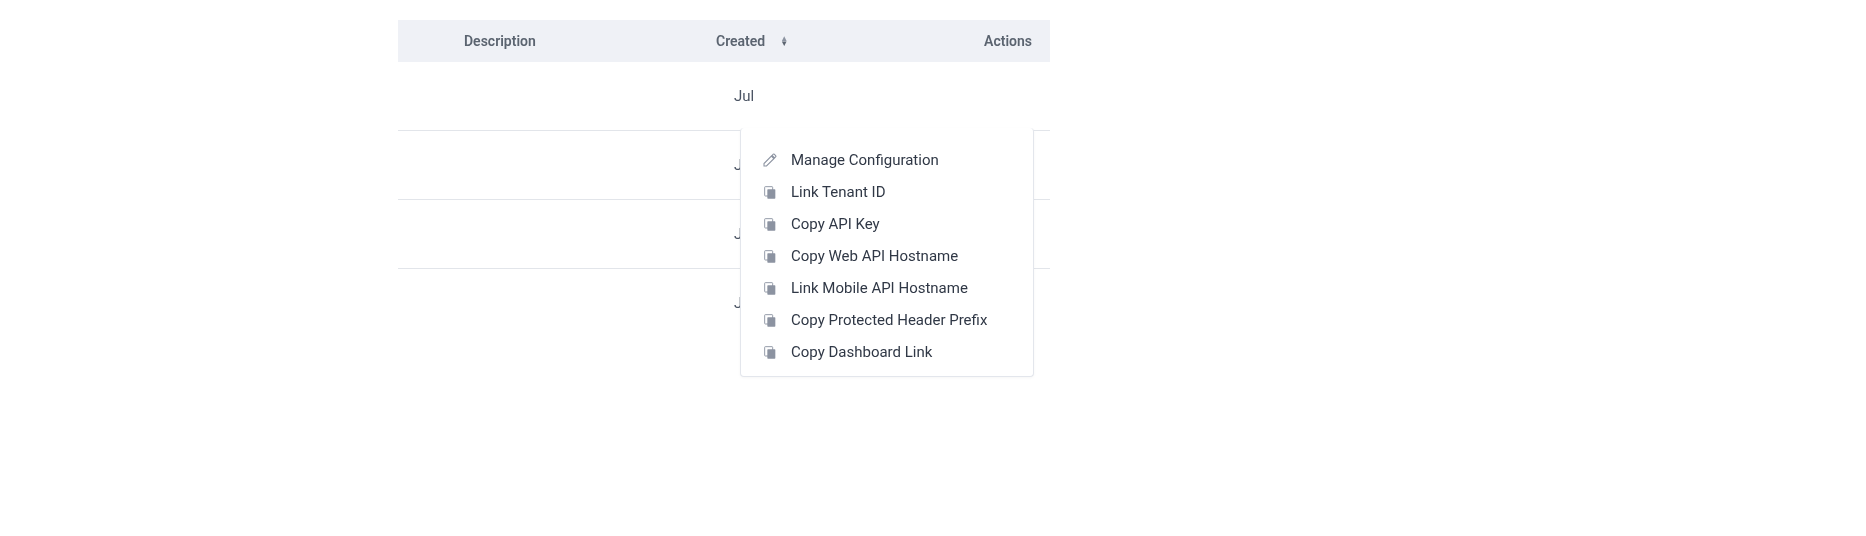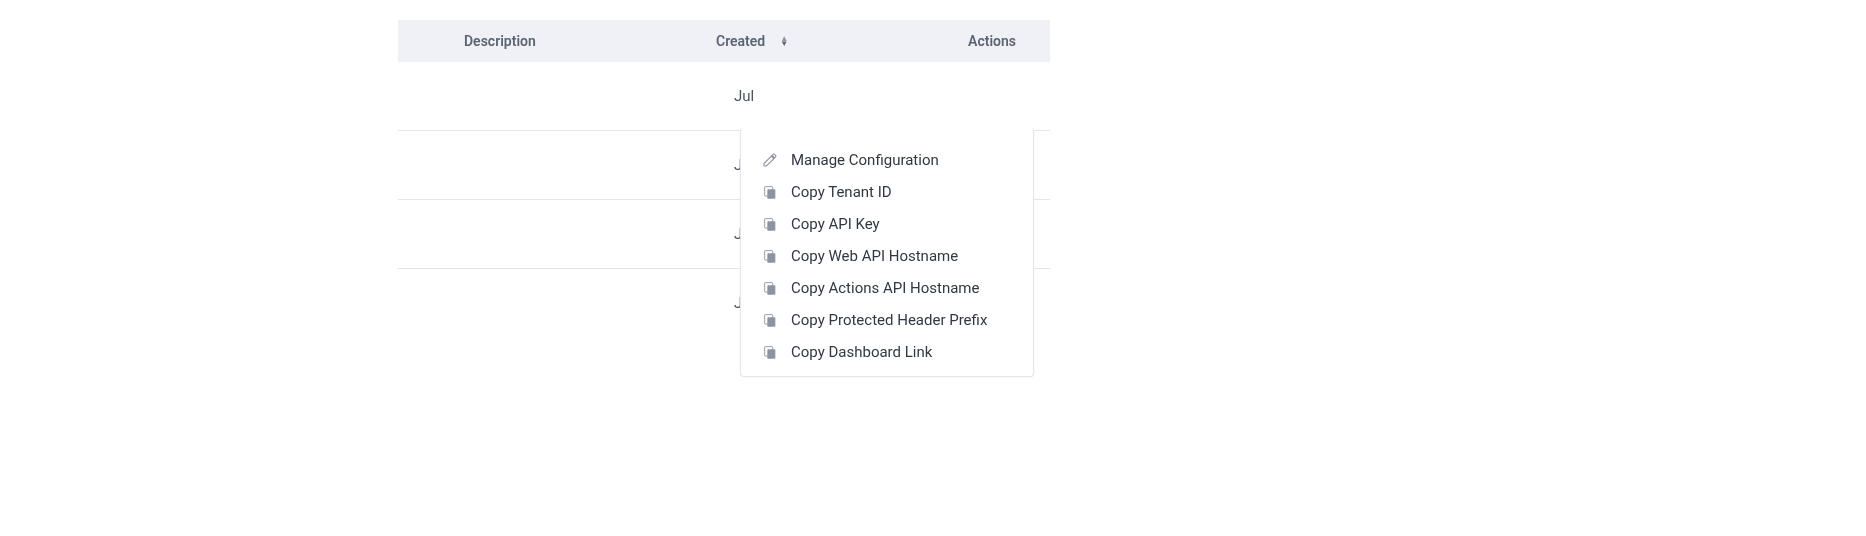--- a/index.html
+++ b/index.html
@@ -12,21 +12,21 @@
     --menu-border:#e3e6ec;
     --icon-gray:#8c93a1;
   }
   html,body{margin:0;padding:0;background:#fff;font-family:-apple-system,BlinkMacSystemFont,"Segoe UI",Roboto,Helvetica,Arial,sans-serif;-webkit-font-smoothing:antialiased;}
   .stage{width:1866px;height:392px;position:relative;overflow:hidden;}
   .table-wrap{position:absolute;left:398px;top:20px;width:652px;}
 
   .thead{display:flex;align-items:center;height:42px;background:var(--header-bg);color:var(--header-fg);font-size:14px;font-weight:600;}
   .col-desc{flex:0 0 252px;padding-left:66px;}
   .col-created{flex:0 0 244px;padding-left:0;display:flex;align-items:center;gap:15px;}
-  .col-actions{flex:1;padding-right:34px;text-align:right;}
+  .col-actions{flex:1;padding-right:18px;text-align:right;}
 
   .sort{display:inline-flex;flex-direction:column;line-height:5px;font-size:8px;color:var(--icon-gray);}
   .sort .down{color:#5b6470;}
 
   .row{display:flex;align-items:center;height:68px;border-bottom:1px solid var(--border);color:var(--body-fg);font-size:15px;}
   .row.first{height:78px;}
   .row .col-desc{flex:0 0 252px;padding-left:66px;padding-right:18px;color:var(--body-fg);line-height:1.35;}
   .row .col-created{flex:0 0 244px;color:var(--muted-fg);}
   .row .col-actions{flex:1;display:flex;justify-content:flex-end;padding-right:18px;}
 
@@ -99,21 +99,21 @@
       </span>
       <span>Manage Configuration</span>
     </div>
     <div class="menu-item">
       <span class="icon copy">
         <svg width="16" height="16" viewBox="0 0 24 24">
             <rect class="back" x="4" y="4" width="12" height="14" rx="1"></rect>
             <rect x="8" y="8" width="12" height="14" rx="1"></rect>
           </svg>
       </span>
-      <span>Copy Tenant ID</span>
+      <span>Link Tenant ID</span>
     </div>
     <div class="menu-item">
       <span class="icon copy">
         <svg width="16" height="16" viewBox="0 0 24 24">
             <rect class="back" x="4" y="4" width="12" height="14" rx="1"></rect>
             <rect x="8" y="8" width="12" height="14" rx="1"></rect>
           </svg>
       </span>
       <span>Copy API Key</span>
     </div>
@@ -126,21 +126,21 @@
       </span>
       <span>Copy Web API Hostname</span>
     </div>
     <div class="menu-item">
       <span class="icon copy">
         <svg width="16" height="16" viewBox="0 0 24 24">
             <rect class="back" x="4" y="4" width="12" height="14" rx="1"></rect>
             <rect x="8" y="8" width="12" height="14" rx="1"></rect>
           </svg>
       </span>
-      <span>Copy Actions API Hostname</span>
+      <span>Link Mobile API Hostname</span>
     </div>
     <div class="menu-item">
       <span class="icon copy">
         <svg width="16" height="16" viewBox="0 0 24 24">
             <rect class="back" x="4" y="4" width="12" height="14" rx="1"></rect>
             <rect x="8" y="8" width="12" height="14" rx="1"></rect>
           </svg>
       </span>
       <span>Copy Protected Header Prefix</span>
     </div>

